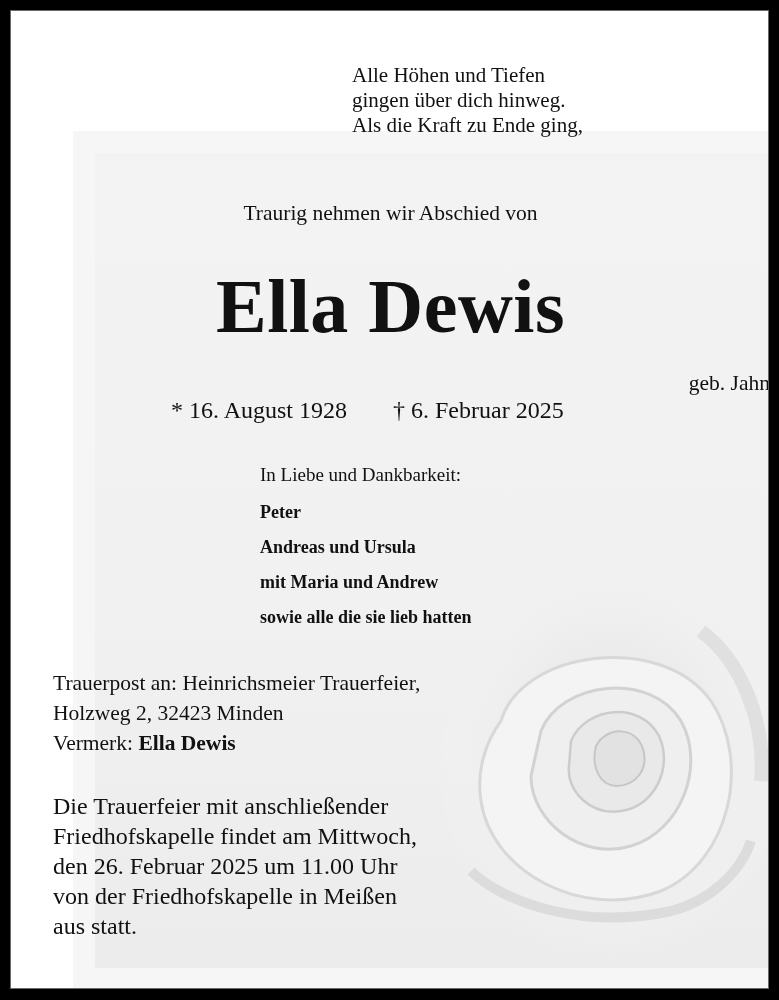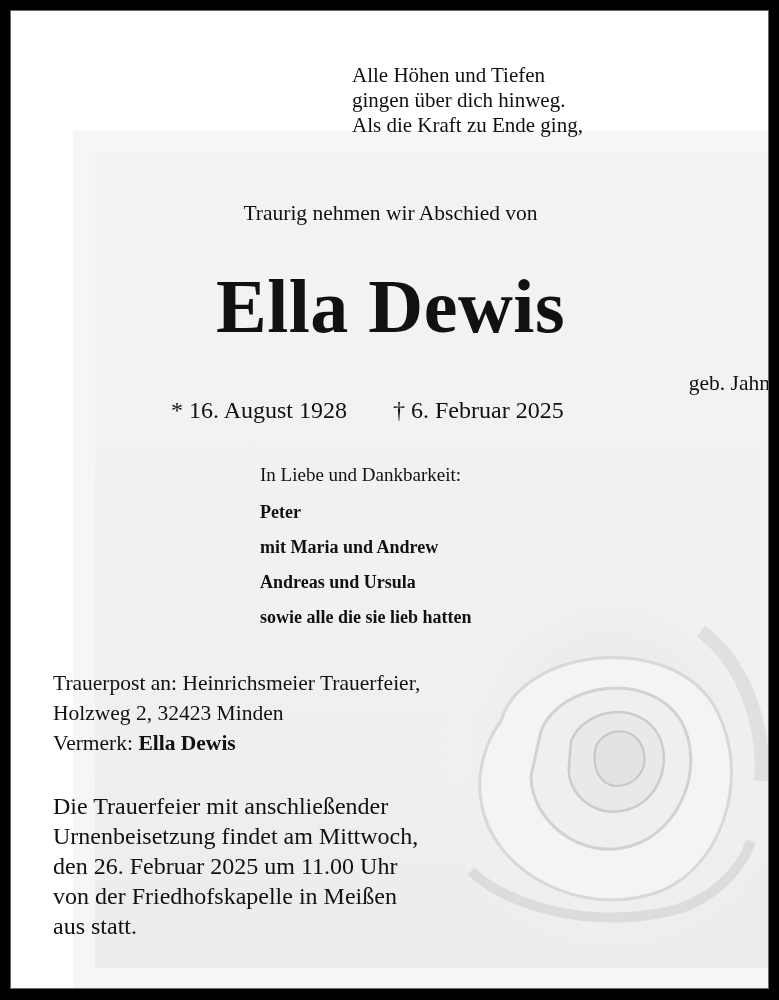--- a/index.html
+++ b/index.html
@@ -60,31 +60,31 @@
   <div class="t name">Ella Dewis</div>
   <div class="t born">geb. Jahn</div>
 
   <div class="t dates">
     <span>* 16. August 1928</span><span class="gap"></span><span>† 6. Februar 2025</span>
   </div>
 
   <div class="t love">In Liebe und Dankbarkeit:</div>
   <div class="t family">
     <div>Peter</div>
+    <div>Andreas und Ursula</div>
     <div>mit Maria und Andrew</div>
-    <div>Andreas und Ursula</div>
     <div>sowie alle die sie lieb hatten</div>
   </div>
 
   <div class="t post">
     <div>Trauerpost an: Heinrichsmeier Trauerfeier,</div>
     <div>Holzweg 2, 32423 Minden</div>
     <div><span>Vermerk:</span> <b>Ella Dewis</b></div>
   </div>
 
   <div class="t service">
     <div>Die Trauerfeier mit anschließender</div>
-    <div>Urnenbeisetzung findet am Mittwoch,</div>
+    <div>Friedhofskapelle findet am Mittwoch,</div>
     <div>den 26. Februar 2025 um 11.00 Uhr</div>
     <div>von der Friedhofskapelle in Meißen</div>
     <div>aus statt.</div>
   </div>
 </div>
 
 </body></html>

